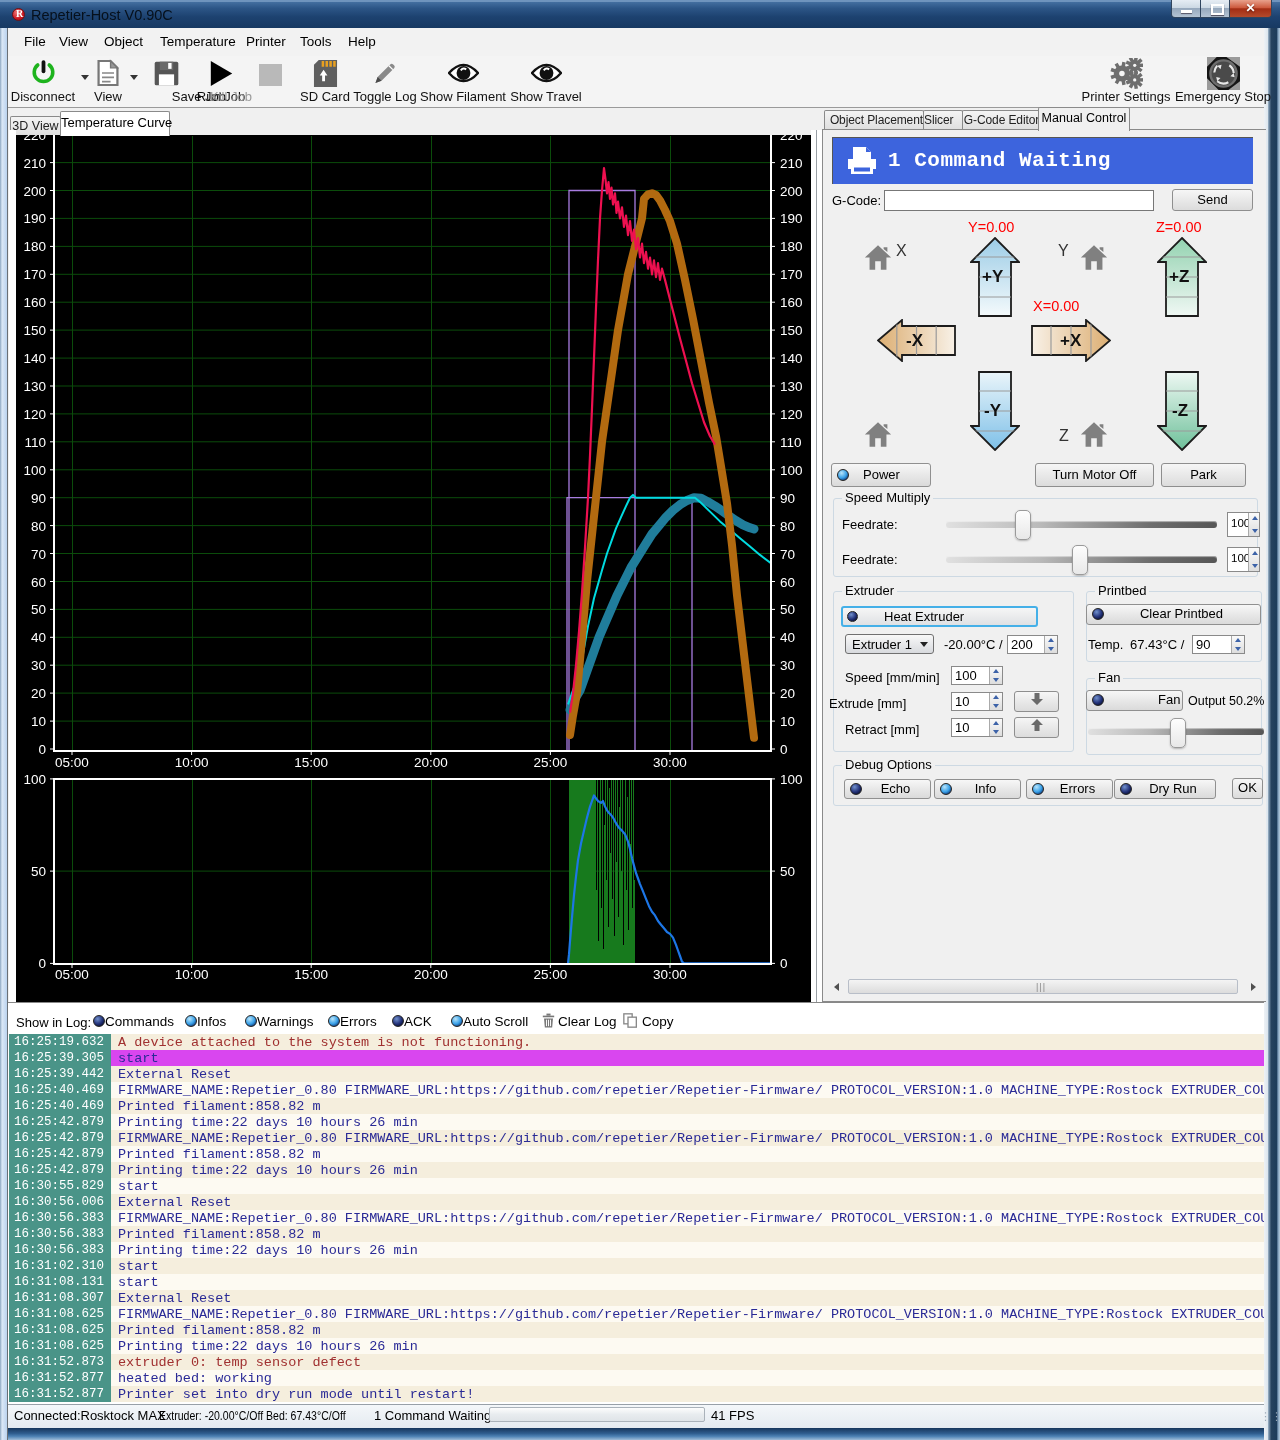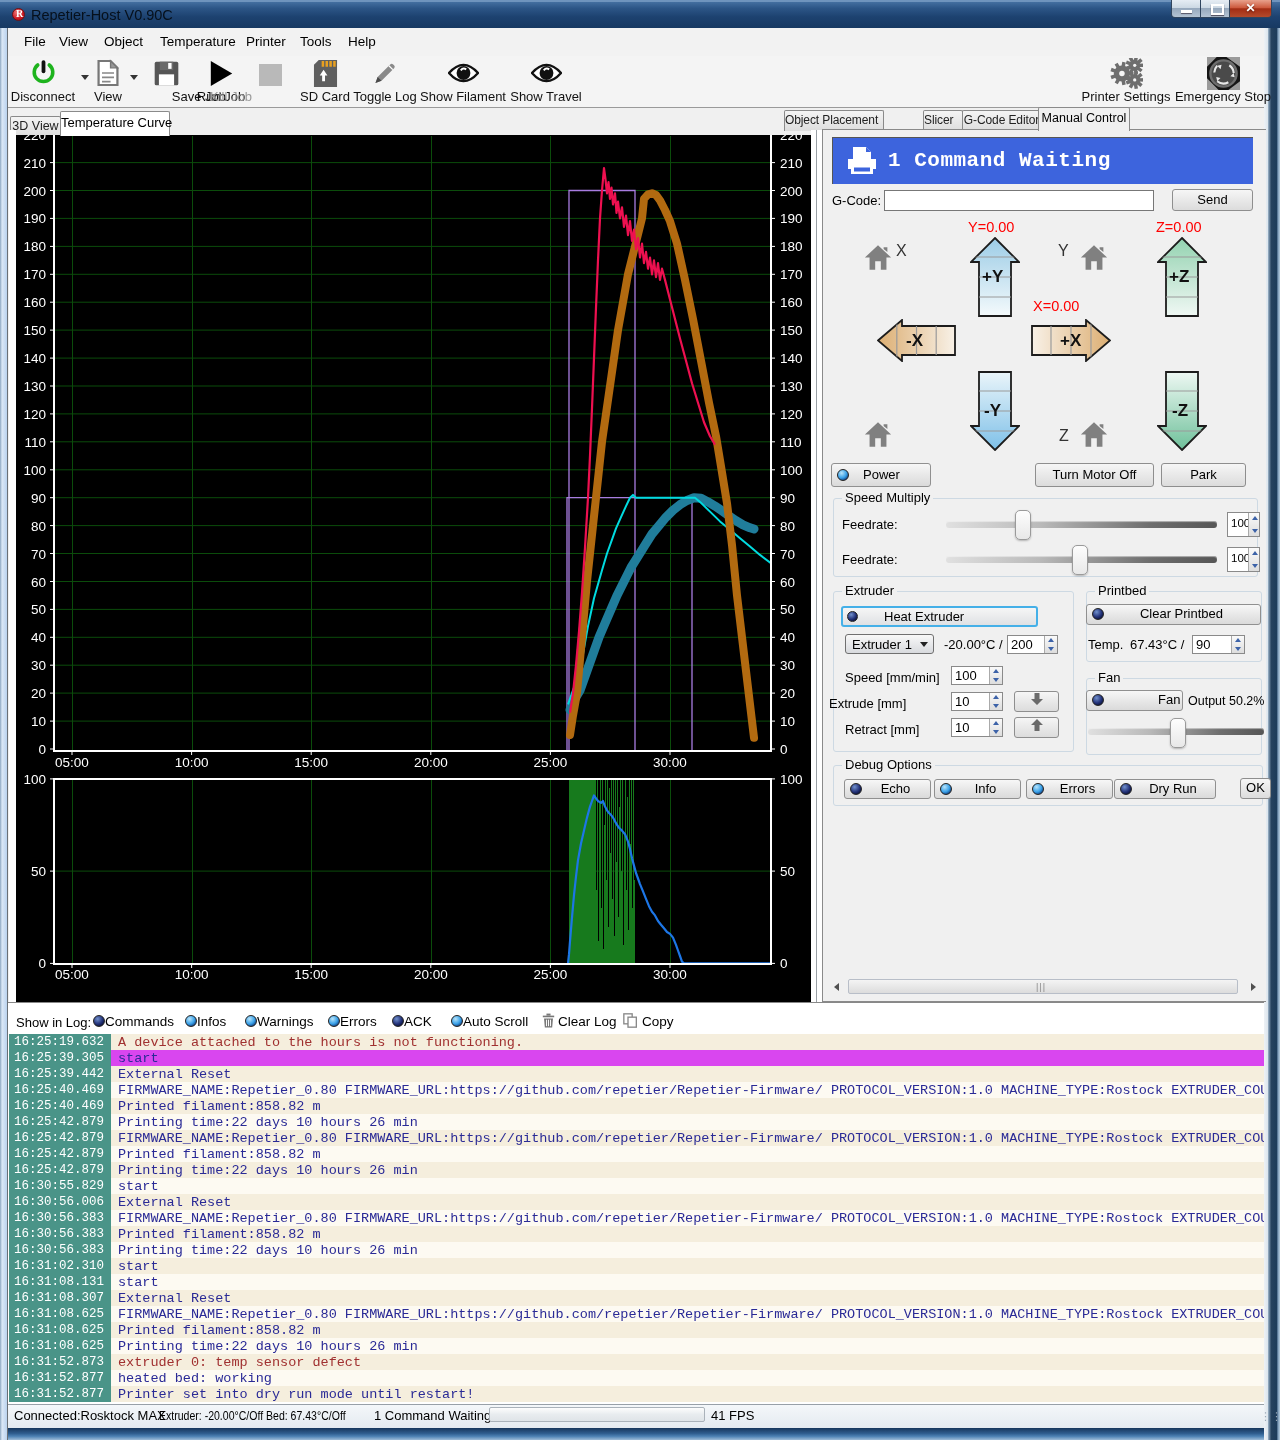--- a/index.html
+++ b/index.html
@@ -173,21 +173,21 @@
         <path d="M22 26 a10.5 10.5 0 0 1 -11.5 -1" stroke="#e8e8e8" stroke-width="2.2" fill="none"></path>
         <path d="M10.5 9 l4.5 -1 -1 4.5 z M27.5 16.5 l1 4.4 -4.4 -1 z M10.5 25 l-1 -4.5 4.4 1.2 z" fill="#e8e8e8"></path>
       </svg>
     </div>
     <div style="font:13px 'Liberation Sans',sans-serif;color:#111;margin-top:0px">Emergency Stop</div>
   </div>
 
 <div style="position:absolute;left:8px;top:108px;width:1256px;height:32px;background:#f0f0f0"></div>
 <div style="position:absolute;left:10px;top:116px;width:49px;height:19px;background:linear-gradient(#f4f4f4,#dfdfdf);border:1px solid #8a8a8a;border-bottom:none;border-radius:2px 2px 0 0;text-align:center;font:12.5px 'Liberation Sans',sans-serif;line-height:18px;color:#222">3D&nbsp;View</div>
 <div style="position:absolute;left:60px;top:111px;width:108px;height:24px;background:#fff;border:1px solid #8a8a8a;border-bottom:none;border-radius:2px 2px 0 0;text-align:center;font:13px 'Liberation Sans',sans-serif;line-height:22px;color:#000;z-index:3">Temperature Curve</div>
-<div style="position:absolute;left:784px;top:110px;width:98px;height:20px;background:linear-gradient(#f4f4f4,#ddd);border:1px solid #8a8a8a;border-bottom:none;border-radius:2px 2px 0 0;text-align:left;font:12px 'Liberation Sans',sans-serif;line-height:19px;color:#222;letter-spacing:-0.1px">Object Placement</div>
+<div style="position:absolute;left:824px;top:110px;width:98px;height:20px;background:linear-gradient(#f4f4f4,#ddd);border:1px solid #8a8a8a;border-bottom:none;border-radius:2px 2px 0 0;text-align:right;font:12px 'Liberation Sans',sans-serif;line-height:19px;color:#222;letter-spacing:-0.1px">Object Placement</div>
 <div style="position:absolute;left:923px;top:110px;width:38px;height:20px;background:linear-gradient(#f4f4f4,#ddd);border:1px solid #8a8a8a;border-bottom:none;border-radius:2px 2px 0 0;text-align:left;font:12px 'Liberation Sans',sans-serif;line-height:19px;color:#222;letter-spacing:-0.1px">Slicer</div>
 <div style="position:absolute;left:962px;top:110px;width:77px;height:20px;background:linear-gradient(#f4f4f4,#ddd);border:1px solid #8a8a8a;border-bottom:none;border-radius:2px 2px 0 0;text-align:center;font:12px 'Liberation Sans',sans-serif;line-height:19px;color:#222;letter-spacing:-0.1px">G-Code Editor</div>
 <div style="position:absolute;left:1038px;top:107px;width:90px;height:23px;background:#f0f0f0;border:1px solid #8a8a8a;border-bottom:none;border-radius:2px 2px 0 0;text-align:center;font:12.5px 'Liberation Sans',sans-serif;line-height:21px;color:#000;z-index:3">Manual Control</div>
 
 <div style="position:absolute;left:9px;top:130px;width:7px;height:872px;background:#fff"></div>
 <div style="position:absolute;left:811px;top:130px;width:13px;height:872px;background:#fff"></div>
 <div style="position:absolute;left:816px;top:130px;width:1px;height:872px;background:#9aa0a6"></div>
 <div style="position:absolute;left:823px;top:130px;width:1px;height:872px;background:#9aa0a6"></div>
 <div style="position:absolute;left:16px;top:135px;width:795px;height:867px;background:#000"></div>
 <svg width="795" height="867" style="position:absolute;left:16px;top:135px" viewBox="16 135 795 867">
@@ -654,21 +654,21 @@
 <span style="position:absolute;left:864px;top:779px;width:63px;height:20px;text-align:center;font:13px 'Liberation Sans',sans-serif;line-height:19px;color:#000">Echo</span>
 <div style="position:absolute;left:934px;top:779px;width:87px;height:20px;background:linear-gradient(#f7f7f7,#e8e8e8 50%,#dadada);border:1px solid #909090;border-radius:3px;box-sizing:border-box"></div>
 <span style="position:absolute;left:940px;top:783px;width:12px;height:12px;border-radius:50%;background:radial-gradient(circle at 36% 30%, #b8e4fa, #38a0e8 52%, #0a2a6a 88%);border:1px solid #222;box-sizing:border-box"></span>
 <span style="position:absolute;left:954px;top:779px;width:63px;height:20px;text-align:center;font:13px 'Liberation Sans',sans-serif;line-height:19px;color:#000">Info</span>
 <div style="position:absolute;left:1026px;top:779px;width:87px;height:20px;background:linear-gradient(#f7f7f7,#e8e8e8 50%,#dadada);border:1px solid #909090;border-radius:3px;box-sizing:border-box"></div>
 <span style="position:absolute;left:1032px;top:783px;width:12px;height:12px;border-radius:50%;background:radial-gradient(circle at 36% 30%, #b8e4fa, #38a0e8 52%, #0a2a6a 88%);border:1px solid #222;box-sizing:border-box"></span>
 <span style="position:absolute;left:1046px;top:779px;width:63px;height:20px;text-align:center;font:13px 'Liberation Sans',sans-serif;line-height:19px;color:#000">Errors</span>
 <div style="position:absolute;left:1114px;top:779px;width:102px;height:20px;background:linear-gradient(#f7f7f7,#e8e8e8 50%,#dadada);border:1px solid #909090;border-radius:3px;box-sizing:border-box"></div>
 <span style="position:absolute;left:1120px;top:783px;width:12px;height:12px;border-radius:50%;background:radial-gradient(circle at 36% 30%, #7090cc, #24337a 52%, #060c2e 88%);border:1px solid #222;box-sizing:border-box"></span>
 <span style="position:absolute;left:1134px;top:779px;width:78px;height:20px;text-align:center;font:13px 'Liberation Sans',sans-serif;line-height:19px;color:#000">Dry Run</span>
-<div style="position:absolute;left:1232px;top:778px;width:31px;height:21px;background:linear-gradient(#f6f6f6,#eaeaea 45%,#dcdcdc);border:1px solid #8e8e8e;border-radius:3px;box-sizing:border-box;text-align:center;font:13px 'Liberation Sans',sans-serif;color:#000;line-height:18px;margin-left:8px;">OK</div>
+<div style="position:absolute;left:1232px;top:778px;width:31px;height:21px;background:linear-gradient(#f6f6f6,#eaeaea 45%,#dcdcdc);border:1px solid #8e8e8e;border-radius:3px;box-sizing:border-box;text-align:center;font:13px 'Liberation Sans',sans-serif;color:#000;line-height:18px;">OK</div>
 <div style="position:absolute;left:831px;top:979px;width:428px;height:15px;background:#f0f0f0">
     <i style="position:absolute;left:3px;top:4px;border:4px solid transparent;border-right:5px solid #505050;border-left:none"></i>
     <i style="position:absolute;right:3px;top:4px;border:4px solid transparent;border-left:5px solid #505050;border-right:none"></i>
     <div style="position:absolute;left:17px;top:0px;width:390px;height:15px;background:linear-gradient(#f4f4f4,#dcdcdc);border:1px solid #b8bec8;border-radius:2px;box-sizing:border-box"></div>
     <span style="position:absolute;left:205px;top:3px;font:9px 'Liberation Sans',sans-serif;color:#888;letter-spacing:1px">|||</span>
   </div>
 
 <div style="position:absolute;left:8px;top:1002px;width:1256px;height:402px;background:#fff;border-top:1px solid #888;box-sizing:border-box"></div>
 <span style="position:absolute;left:16px;top:1015px;font:13px 'Liberation Sans',sans-serif">Show in Log:</span>
 <span style="position:absolute;left:93px;top:1015px;width:12px;height:12px;border-radius:50%;background:radial-gradient(circle at 36% 30%, #7090cc, #24337a 52%, #060c2e 88%);border:1px solid #222;box-sizing:border-box"></span>
@@ -691,21 +691,21 @@
     </svg></div>
 <span style="position:absolute;left:558px;top:1014px;font:13.5px 'Liberation Sans',sans-serif">Clear Log</span>
 <div style="position:absolute;left:623px;top:1013px"><svg viewBox="0 0 18 18" width="15" height="15">
       <rect x="1" y="1" width="10" height="12" fill="#fff" stroke="#888" stroke-width="1.6"></rect>
       <rect x="6" y="5" width="10" height="12" fill="#fff" stroke="#888" stroke-width="1.6"></rect>
     </svg></div>
 <span style="position:absolute;left:642px;top:1014px;font:13.5px 'Liberation Sans',sans-serif">Copy</span>
 <div style="position:absolute;left:9px;top:1034px;width:1255px;height:16px;background:#f5eedd;overflow:hidden;white-space:nowrap">
     <span style="position:absolute;left:0;top:0;width:102px;height:16px;background:#4a9488"></span>
     <span style="position:absolute;left:5px;top:1px;font:12.5px 'Liberation Mono',monospace;color:#fff">16:25:19.632</span>
-    <span style="position:absolute;left:109px;top:1px;font:13.5px 'Liberation Mono',monospace;color:#a03030">A device attached to the hours is not functioning.</span>
+    <span style="position:absolute;left:109px;top:1px;font:13.5px 'Liberation Mono',monospace;color:#a03030">A device attached to the system is not functioning.</span>
   </div>
 <div style="position:absolute;left:9px;top:1050px;width:1255px;height:16px;background:#d946ef;overflow:hidden;white-space:nowrap">
     <span style="position:absolute;left:0;top:0;width:102px;height:16px;background:#4a9488"></span>
     <span style="position:absolute;left:5px;top:1px;font:12.5px 'Liberation Mono',monospace;color:#fff">16:25:39.305</span>
     <span style="position:absolute;left:109px;top:1px;font:13.5px 'Liberation Mono',monospace;color:#2a2a96">start</span>
   </div>
 <div style="position:absolute;left:9px;top:1066px;width:1255px;height:16px;background:#f5eedd;overflow:hidden;white-space:nowrap">
     <span style="position:absolute;left:0;top:0;width:102px;height:16px;background:#4a9488"></span>
     <span style="position:absolute;left:5px;top:1px;font:12.5px 'Liberation Mono',monospace;color:#fff">16:25:39.442</span>
     <span style="position:absolute;left:109px;top:1px;font:13.5px 'Liberation Mono',monospace;color:#2a2a96">External Reset</span>

